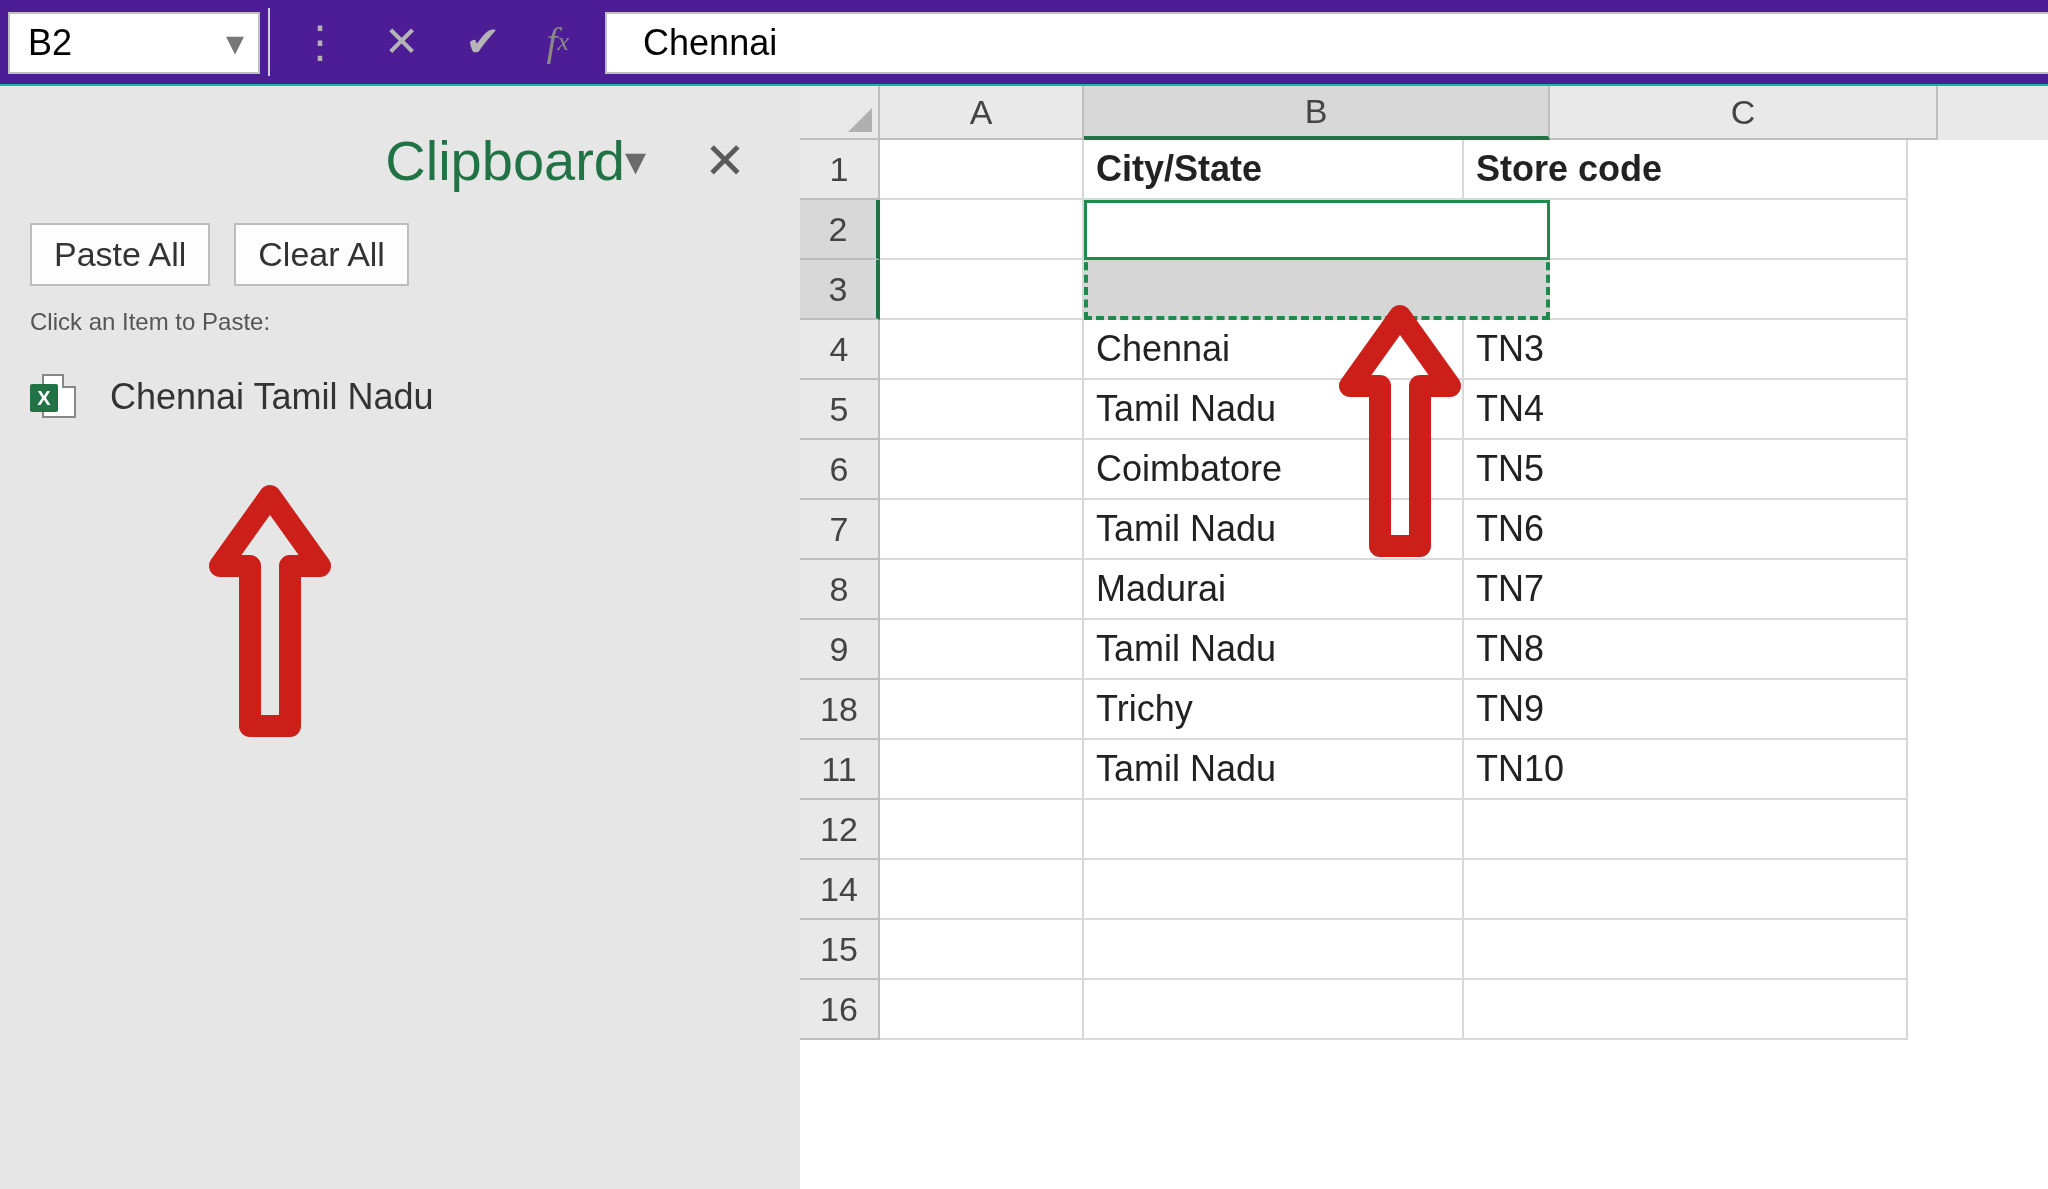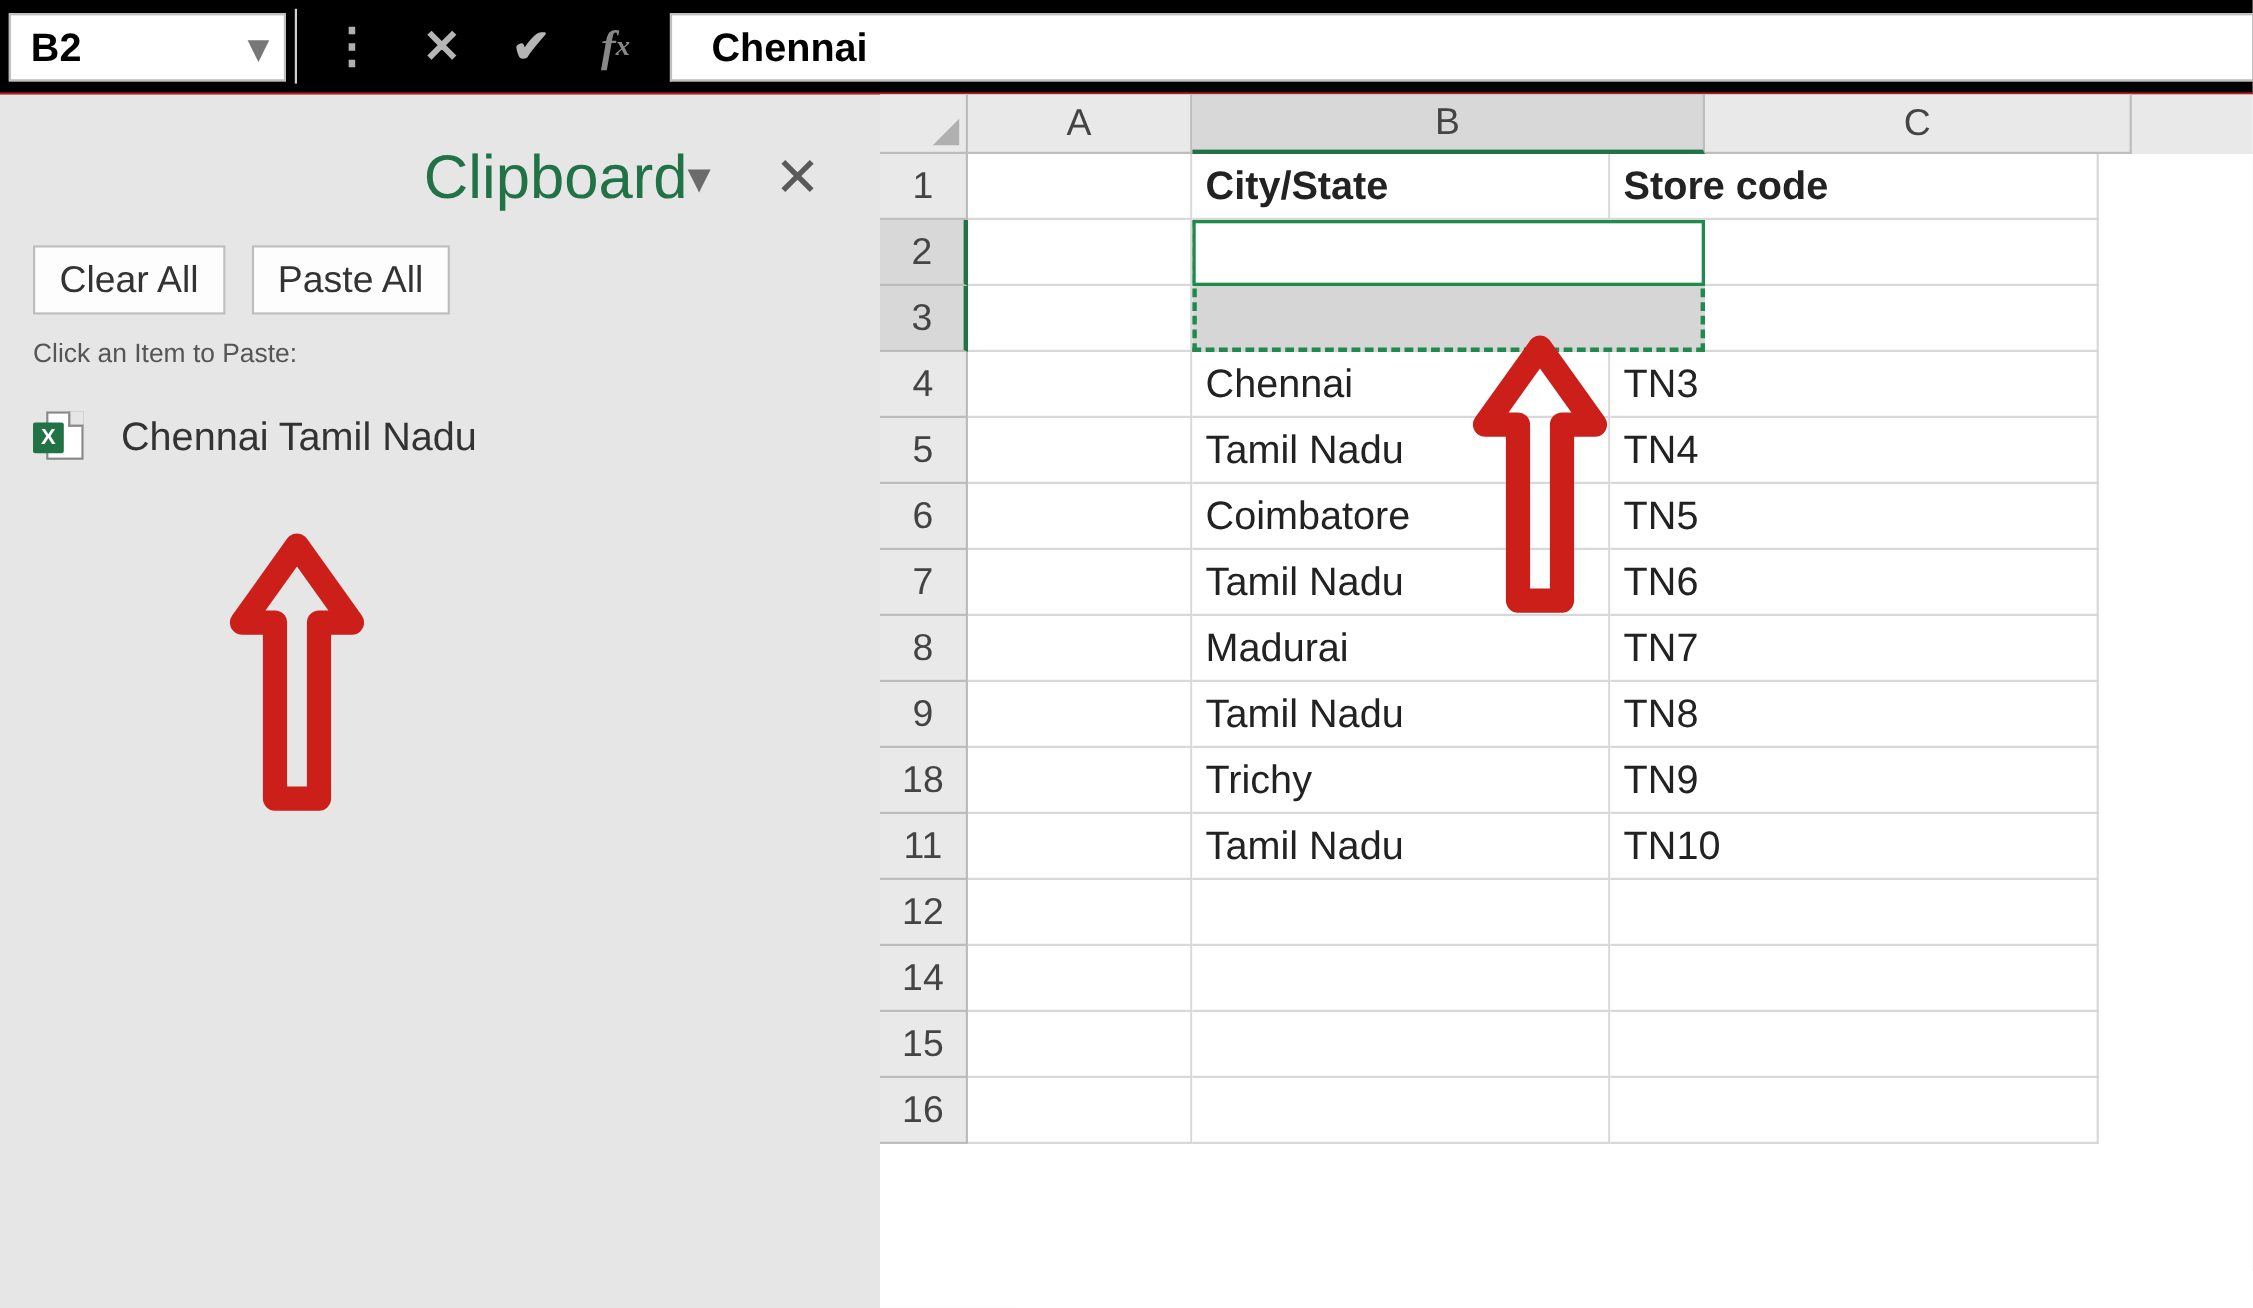--- a/index.html
+++ b/index.html
@@ -10,23 +10,22 @@
     height: 1189px;
     overflow: hidden;
     position: relative;
   }
 
   
   .formula-row {
     display: flex;
     align-items: stretch;
     height: 86px;
-    background: #000000;
-    border-bottom: 2px solid #b91c1c;
-    font-weight: bold;
+    background: #4c1d95;
+    border-bottom: 2px solid #14b8a6;
   }
   .name-box-wrap {
     width: 268px;
     padding: 12px 8px 12px 8px;
   }
   .name-box {
     background: #ffffff;
     border: 2px solid #c0c0c0;
     height: 62px;
     display: flex;
@@ -312,22 +311,22 @@
 
   <div class="clipboard-pane">
     <div class="clip-title-row">
       <div class="clip-title">Clipboard</div>
       <div class="clip-title-controls">
         <span>▾</span>
         <span class="close">✕</span>
       </div>
     </div>
     <div class="clip-buttons">
+      <button class="clip-btn">Paste All</button>
       <button class="clip-btn">Clear All</button>
-      <button class="clip-btn">Paste All</button>
     </div>
     <div class="clip-hint">Click an Item to Paste:</div>
 
     <div class="clip-item">
       <span class="excel-icon">
         <span class="page"></span>
         <span class="x">X</span>
       </span>
       <span>Chennai Tamil Nadu</span>
     </div>

